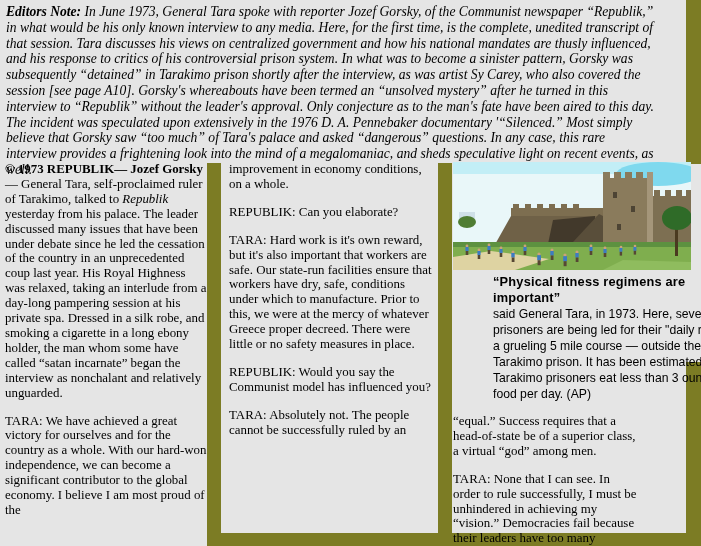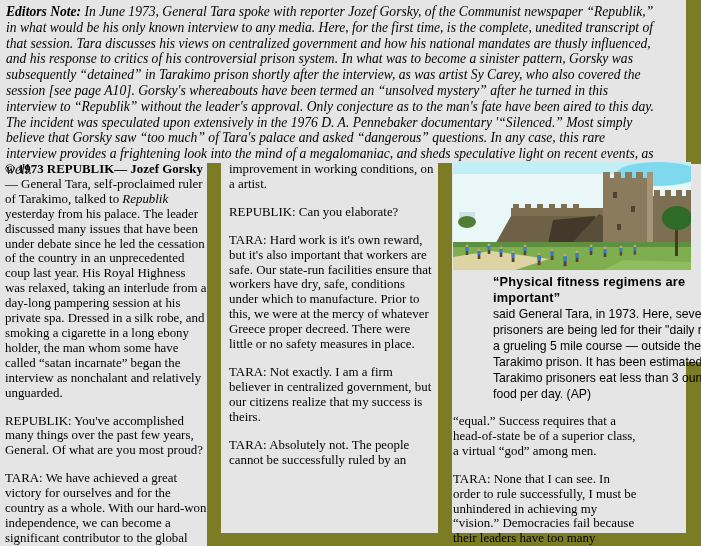--- a/index.html
+++ b/index.html
@@ -40,29 +40,28 @@
   </div>
 
   <div class="olive" id="blk-topright"></div>
   <div class="olive" id="bar1"></div>
   <div class="olive" id="bar2"></div>
   <div class="olive" id="strip-bottom"></div>
   <div class="olive" id="strip-right"></div>
 
   <div class="col" id="col1">
     <p><b>© 1973 REPUBLIK— Jozef Gorsky</b><span> — General Tara, self-proclaimed ruler of Tarakimo, talked to </span><i>Republik</i><span> yesterday from his palace. The leader discussed many issues that have been under debate since he led the cessation of the country in an unprecedented coup last year.  His Royal Highness was relaxed, taking an interlude from a day-long pampering session at his private spa. Dressed in a silk robe, and smoking a cigarette in a long ebony holder, the man whom some have called “satan incarnate” began the interview as nonchalant and relatively unguarded.</span></p>
-    <p class="q">REPUBLIK: You've accomplished many things over the past few years, General. Of what are you most proud?</p>
     <p>TARA: We have achieved a great victory for ourselves and for the country as a whole. With our hard-won independence, we can become a significant contributor to the global economy. I believe I am most proud of the</p>
   </div>
 
   <div class="col" id="col2">
-    <p>improvement in working conditions, on a artist.</p>
+    <p>improvement in economy conditions, on a whole.</p>
     <p class="q">REPUBLIK: Can you elaborate?</p>
     <p>TARA: Hard work is it's own reward, but it's also important that workers are safe. Our state-run facilities ensure that workers have dry, safe, conditions under which to manufacture. Prior to this, we were at the mercy of whatever Greece proper decreed. There were little or no safety measures in place.</p>
-    <p>TARA: Not exactly. I am a firm believer in centralized government, but our citizens realize that my success is theirs.</p>
+    <p class="q">REPUBLIK: Would you say the Communist model has influenced you?</p>
     <p>TARA: Absolutely not. The people cannot be successfully ruled by an</p>
   </div>
 
   <div class="col" id="col3">
     <svg class="photo" viewBox="0 0 238 108" xmlns="http://www.w3.org/2000/svg">
 
       <rect x="0" y="0" width="238" height="82" fill="#e9f7f9"></rect>
       <rect x="0" y="0" width="238" height="12" fill="#c2eef6"></rect>
       <ellipse cx="205" cy="12" rx="42" ry="12" fill="#7fd9ee"></ellipse>
       <ellipse cx="230" cy="58" rx="22" ry="7" fill="#a9e5f0"></ellipse>

